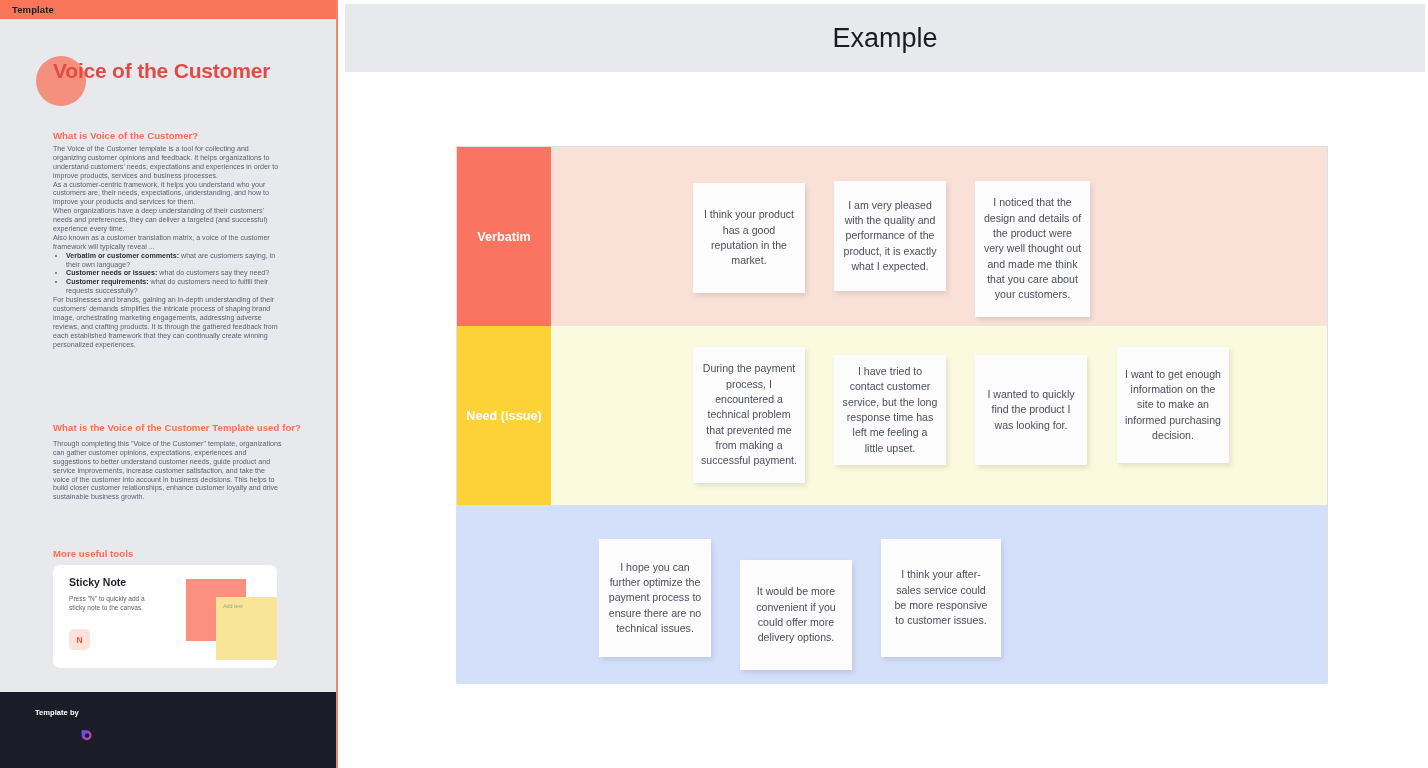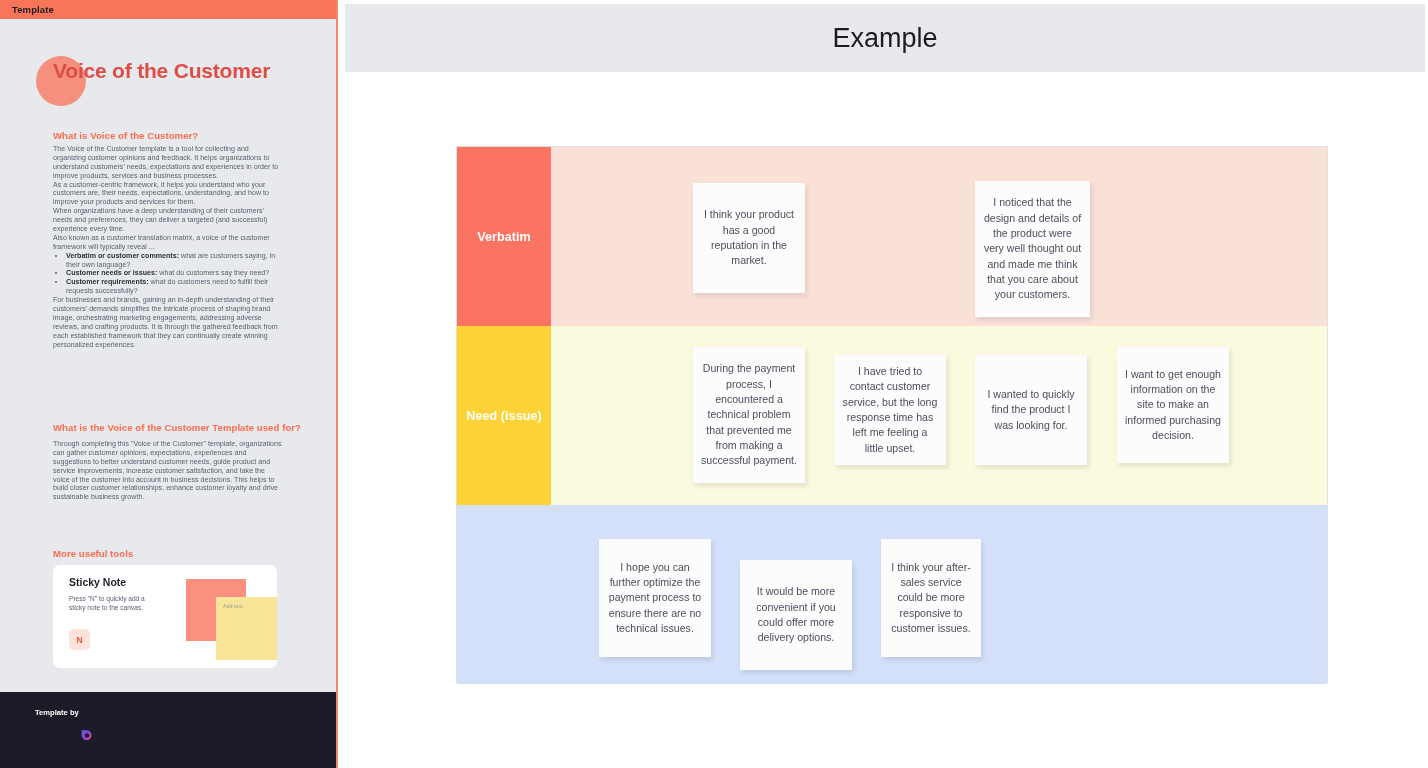--- a/index.html
+++ b/index.html
@@ -210,36 +210,37 @@
 
     <div id="example-header">
       <span class="txt">Example</span>
     </div>
 
     <div id="matrix">
         <div class="row">
           <div class="row-label" style="background: rgb(251, 115, 97);">Verbatim</div>
           <div class="row-field" style="background: rgb(249, 225, 216);">
             <div class="sticky" style="left: 142px; top: 36px; width: 112px; height: 110px;">I think your product has a good reputation in the market.</div>
+            <div class="sticky" style="left: 283px; top: 34px; width: 112px; height: 110px;">I am very pleased with the quality and performance of the product, it is exactly what I expected.</div>
             <div class="sticky" style="left: 424px; top: 34px; width: 115px; height: 136px;">I noticed that the design and details of the product were very well thought out and made me think that you care about your customers.</div>
           </div>
         </div>
         <div class="row">
           <div class="row-label" style="background: rgb(252, 210, 54);">Need (issue)</div>
           <div class="row-field" style="background: rgb(251, 249, 222);">
             <div class="sticky" style="left: 142px; top: 21px; width: 112px; height: 136px;">During the payment process, I encountered a technical problem that prevented me from making a successful payment.</div>
             <div class="sticky" style="left: 283px; top: 29px; width: 112px; height: 110px;">I have tried to contact customer service, but the long response time has left me feeling a little upset.</div>
             <div class="sticky" style="left: 424px; top: 29px; width: 112px; height: 110px;">I wanted to quickly find the product I was looking for.</div>
             <div class="sticky" style="left: 566px; top: 21px; width: 112px; height: 116px;">I want to get enough information on the site to make an informed purchasing decision.</div>
           </div>
         </div>
         <div class="row">
           <div class="row-field" style="background: rgb(212, 224, 250);">
             <div class="sticky" style="left: 142px; top: 34px; width: 112px; height: 118px;">I hope you can further optimize the payment process to ensure there are no technical issues.</div>
             <div class="sticky" style="left: 283px; top: 41px; width: 112px; height: 110px; margin-top: 14px;">It would be more convenient if you could offer more delivery options.</div>
-            <div class="sticky" style="left: 424px; top: 34px; width: 100px; height: 118px;">I think your after-sales service could be more responsive to customer issues.</div>
+            <div class="sticky" style="left: 424px; top: 34px; width: 120px; height: 118px;">I think your after-sales service could be more responsive to customer issues.</div>
           </div>
         </div>
       </div>
 
   </div>
 
 </div>
 
 </body></html>

